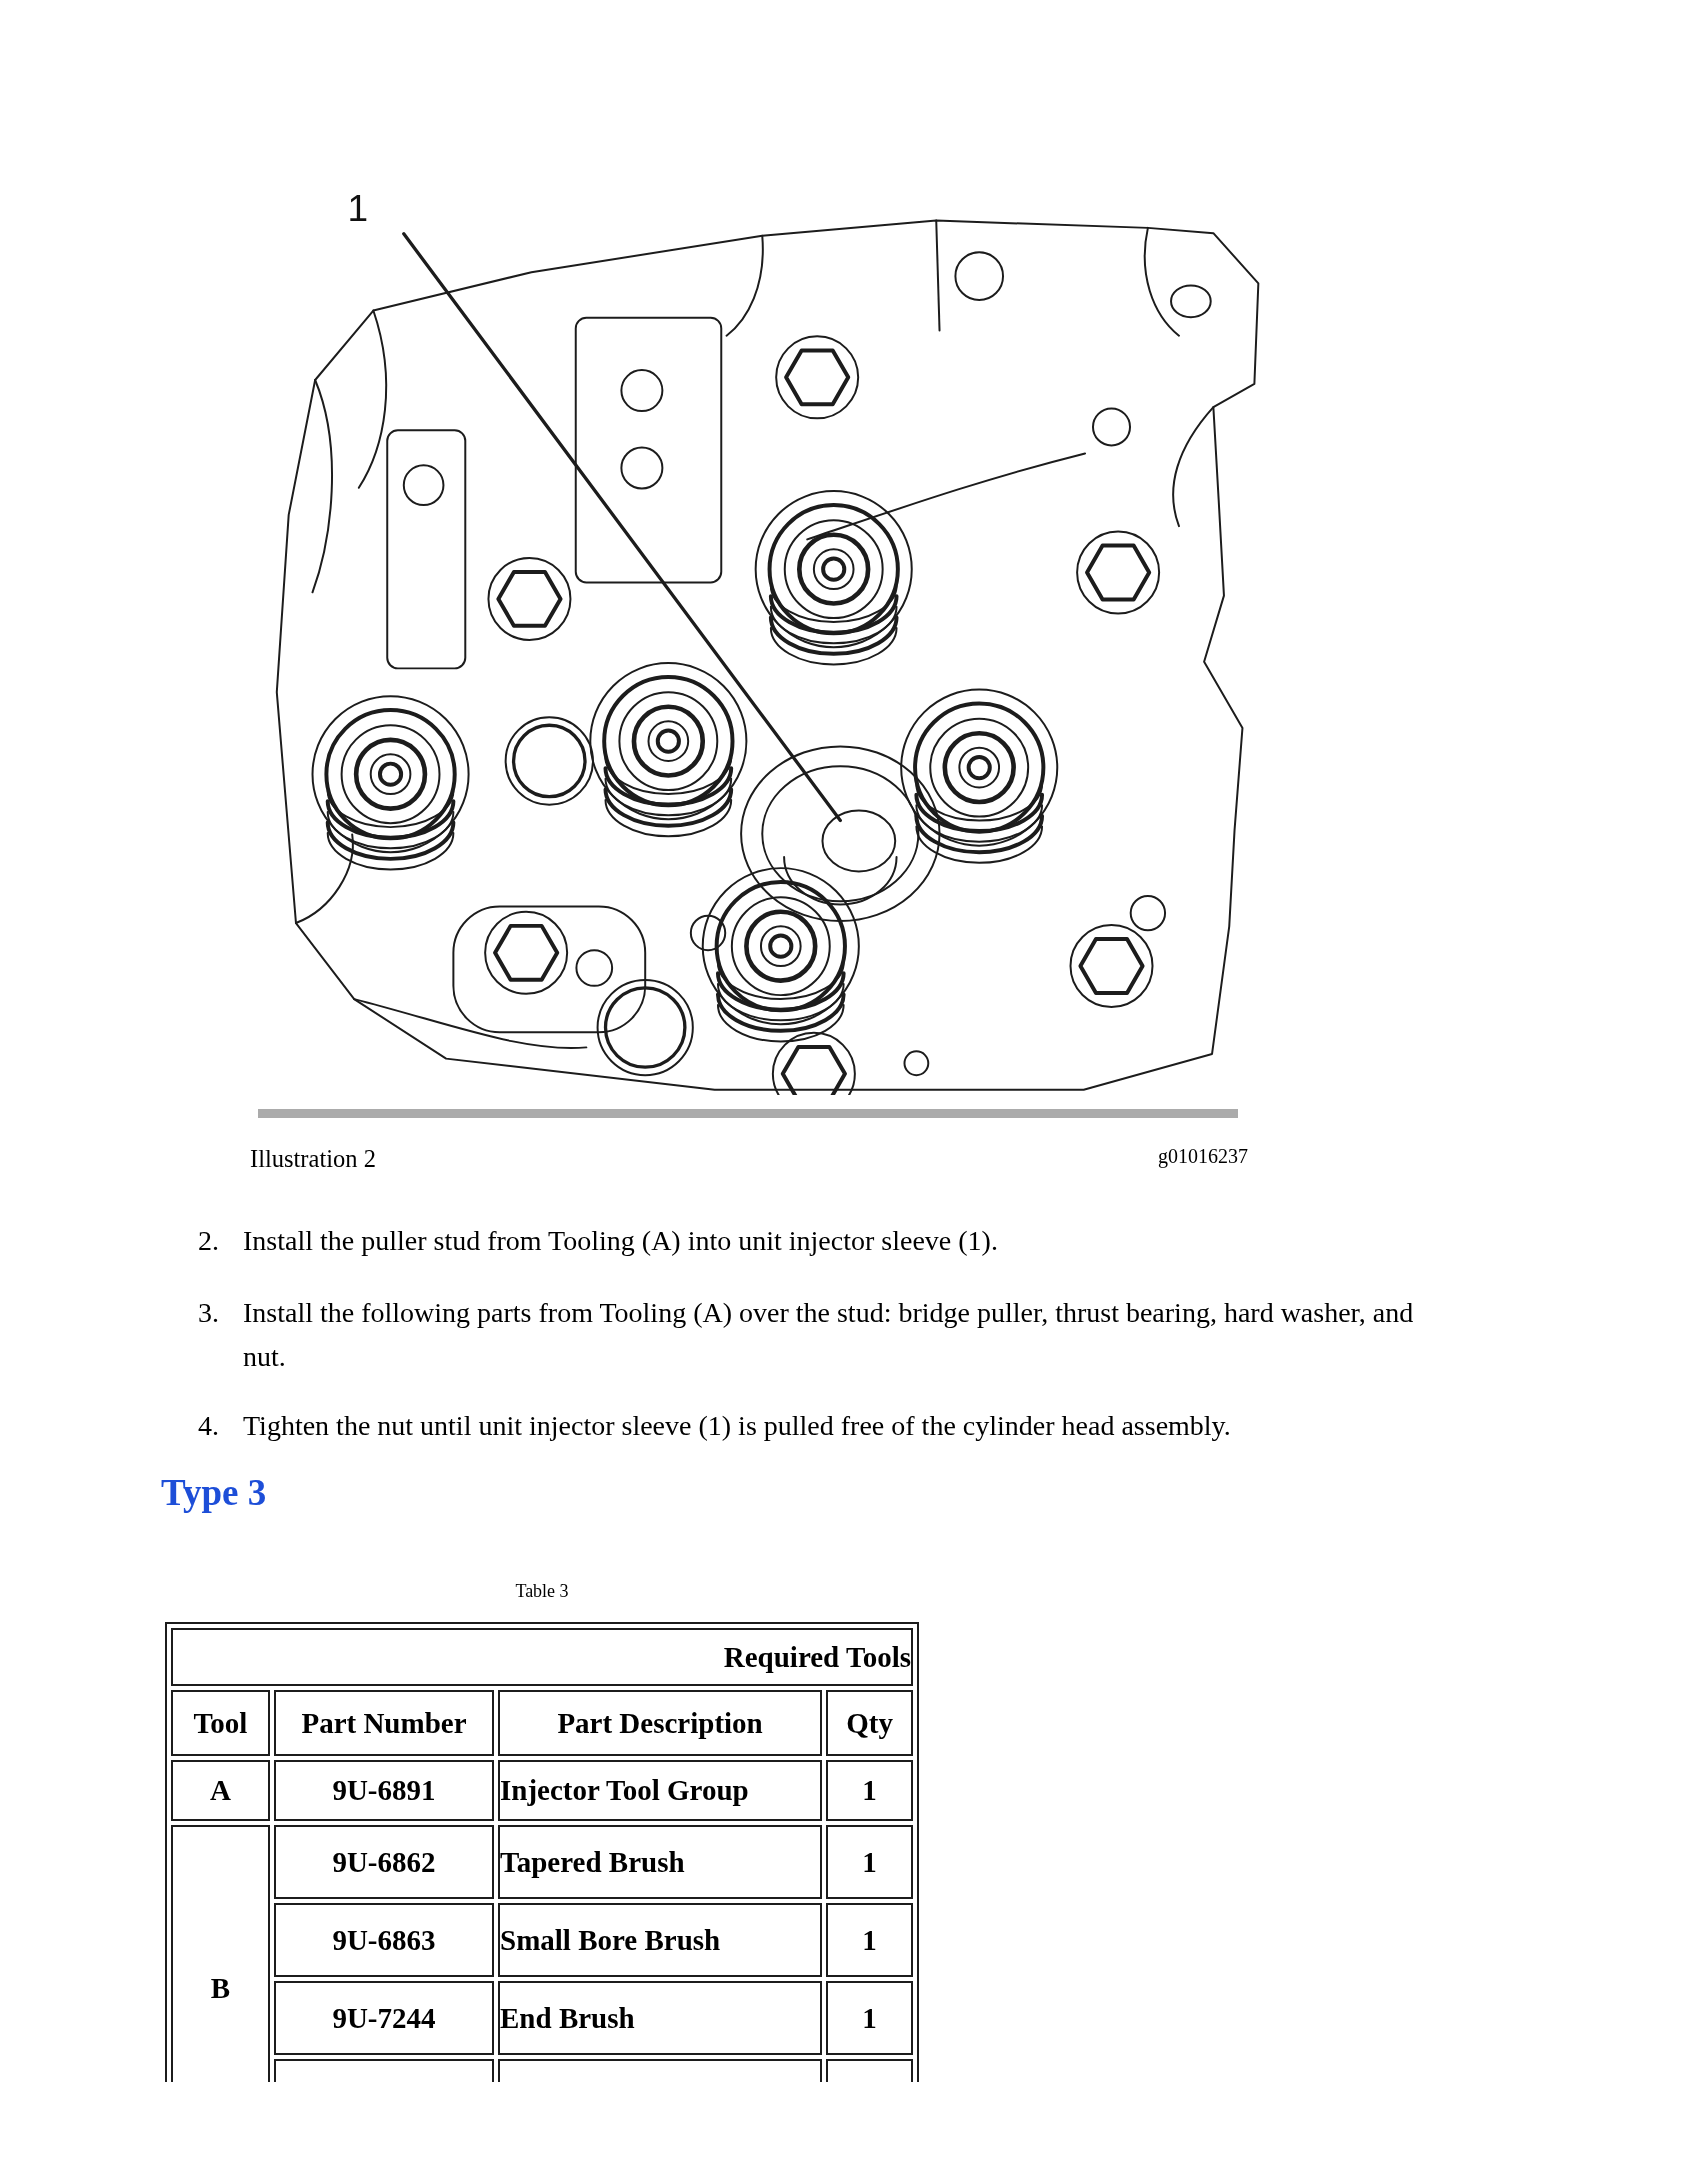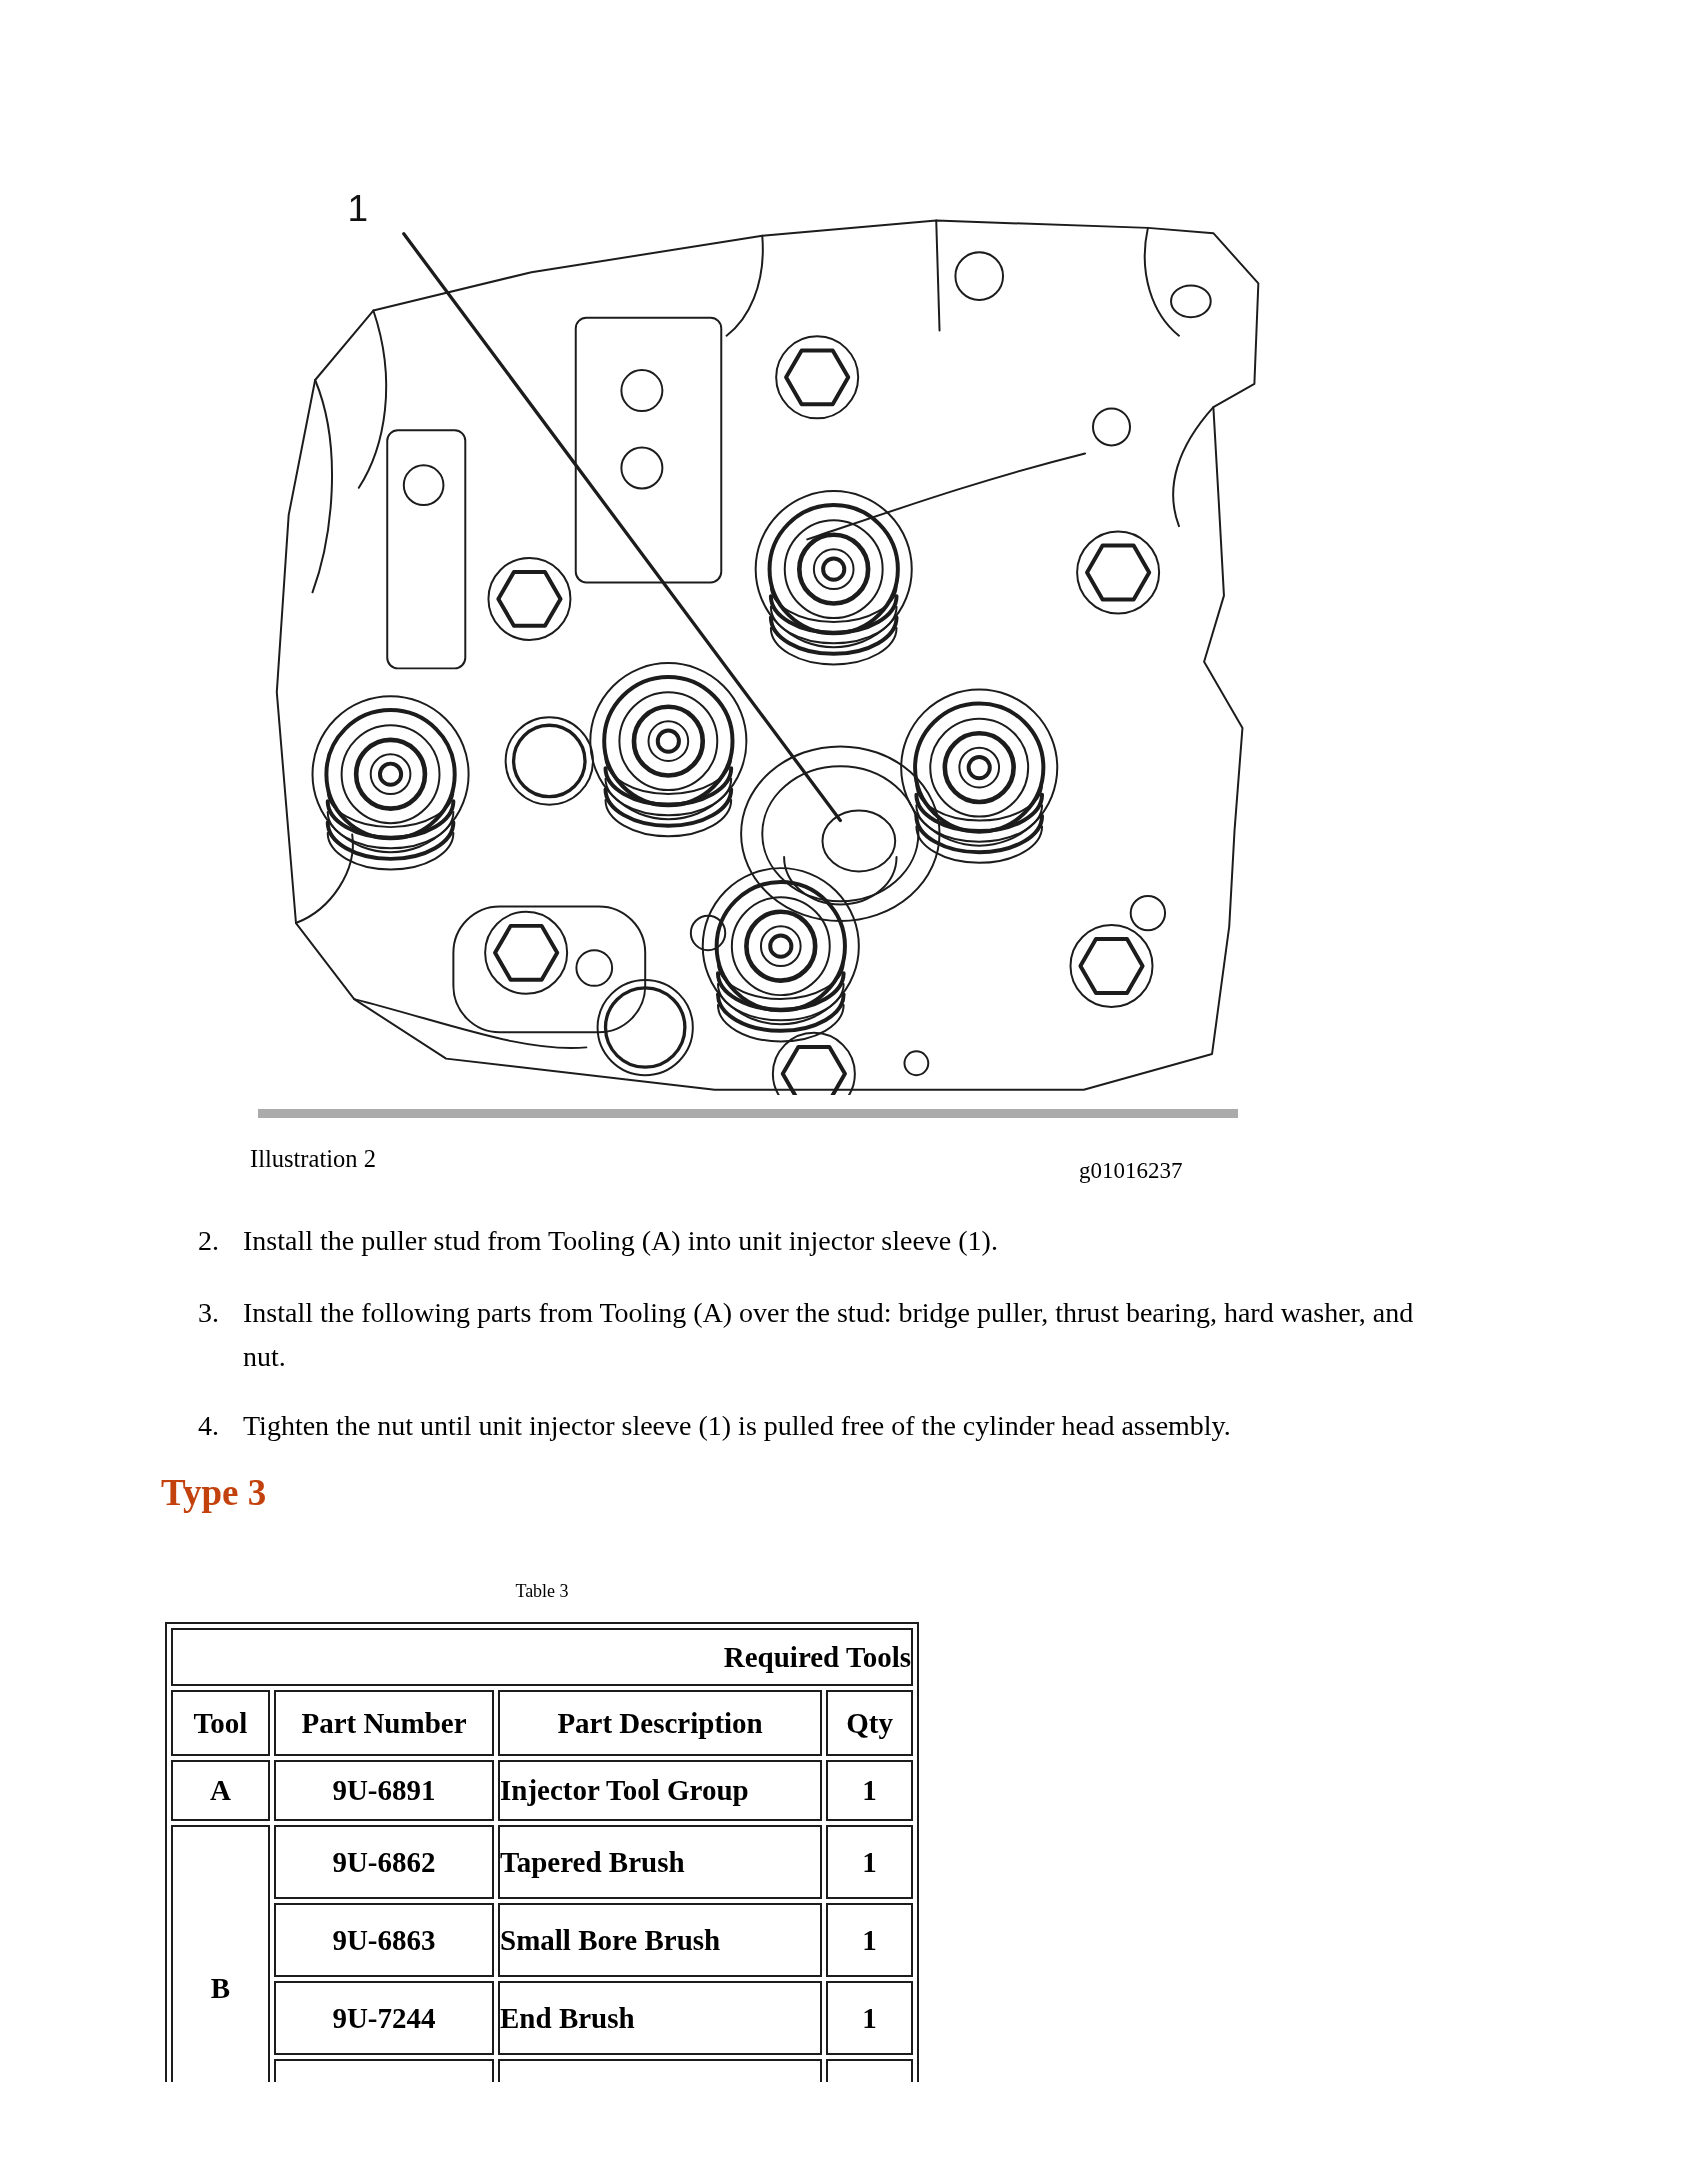--- a/index.html
+++ b/index.html
@@ -10,30 +10,30 @@
   
   .figure{position:absolute;left:119px;top:169px;width:1145px;height:926px;z-index:1;}
   .figure svg{width:100%;height:100%;}
   .fig-label{font-family:"Liberation Sans",sans-serif;font-size:56px;fill:#111;}
   
   .divider{position:absolute;left:258px;top:1109px;width:980px;height:8.6px;background:#ababab;z-index:2;}
   .watermark{position:absolute;left:106px;top:1024px;width:1475px;height:99px;z-index:3;}
   .watermark text{font-family:"Liberation Sans",sans-serif;font-size:116px;fill:#fe0000;}
   
   .caption-left{position:absolute;left:250px;top:1145px;font-size:24.5px;z-index:4;}
-  .caption-right{position:absolute;left:1079px;top:1145px;font-size:23px;z-index:4;margin-top:13px;}
+  .caption-right{position:absolute;left:1158px;top:1145px;font-size:20px;z-index:4;}
   
   .step{position:absolute;left:198px;width:1244px;display:flex;font-size:28px;line-height:44px;}
   .step .num{width:45px;flex:0 0 45px;}
   .step .txt{flex:1;}
   .step2{top:1219px;}
   .step3{top:1291px;}
   .step4{top:1404px;}
   
-  .type-heading{position:absolute;left:161px;top:1471px;font-size:37px;font-weight:bold;color:#c2410c;}
+  .type-heading{position:absolute;left:161px;top:1471px;font-size:37px;font-weight:bold;color:#1d4ed8;}
   
   .table-caption{position:absolute;left:165px;top:1581px;width:754px;text-align:center;font-size:18px;}
   .tbl-wrap{
     position:absolute;left:165px;top:1622px;width:754px;height:460px;
     border:2.6px solid #1c1c1c;border-bottom:none;overflow:hidden;box-sizing:border-box;
   }
   table.req{border-collapse:separate;border-spacing:4.6px;width:100%;table-layout:fixed;}
   table.req th,table.req td{
     border:2px solid #1c1c1c;box-sizing:border-box;vertical-align:middle;
     font-size:29px;padding:0;background:#fff;overflow:hidden;

